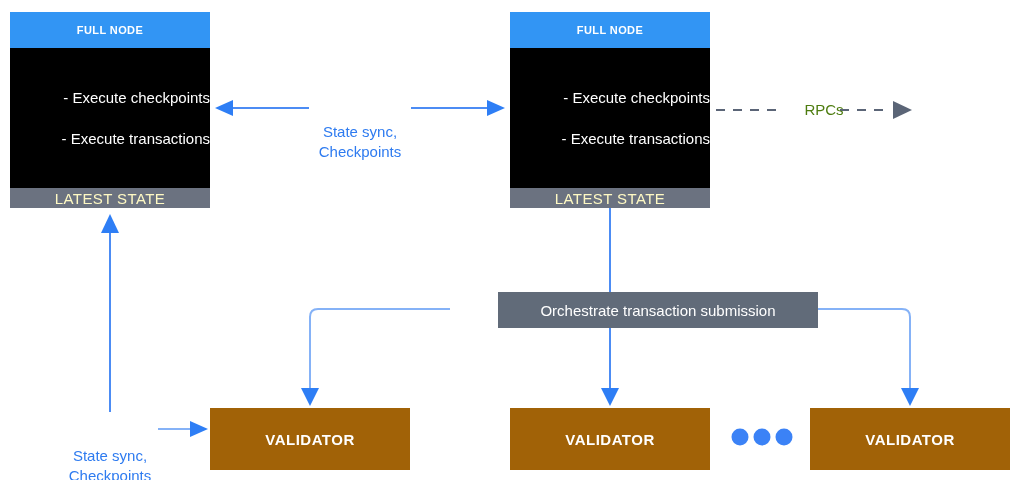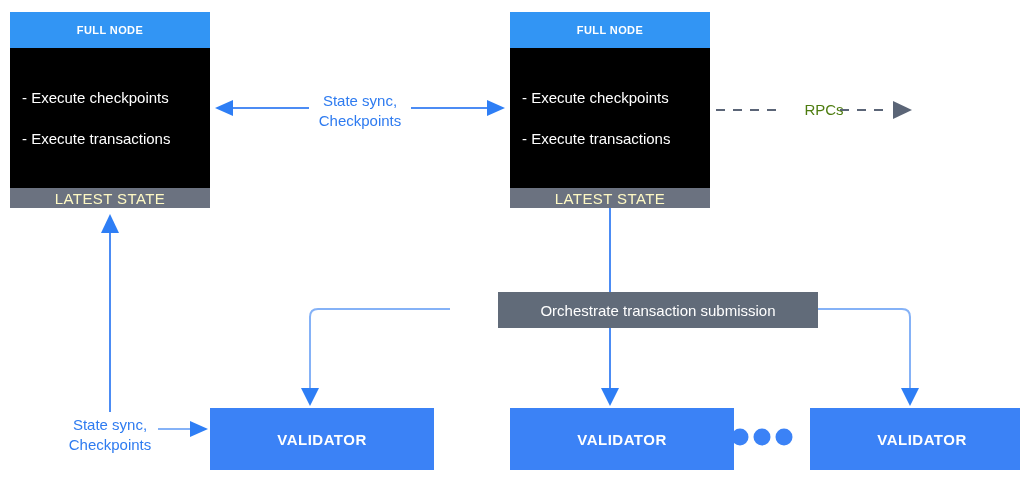--- a/index.html
+++ b/index.html
@@ -14,40 +14,40 @@
     display:flex; flex-direction:column; z-index:1;
   }
   .fn-header {
     height:36px; background:#3295f4; color:#ffffff; font-weight:bold;
     font-size:11px; letter-spacing:0.4px;
     display:flex; align-items:center; justify-content:center;
   }
   .fn-body {
     flex:1; background:#000000; color:#ffffff; font-size:15px;
     display:flex; flex-direction:column; justify-content:center;
-    gap:24px; padding-left:12px;
+    gap:24px; padding-left:20px;align-items:flex-end;
   }
   .fn-footer {
     height:20px; background:#6b7280; color:#fef9c3; font-weight:normal;
     font-size:15px; letter-spacing:0.4px;
     display:flex; align-items:center; justify-content:center;
   }
   .validator {
-    position:absolute; top:408px; width:224px; height:62px; background:#3b82f6;
+    position:absolute; top:408px; width:200px; height:62px; background:#a16207;
     color:#ffffff; font-weight:bold; font-size:15px; letter-spacing:0.5px;
     display:flex; align-items:center; justify-content:center; z-index:1;
   }
   .orchestrate {
     position:absolute; left:450px; top:292px; width:320px; height:36px;
     background:#616b79; color:#ffffff; font-size:15px;
     display:flex; align-items:center; justify-content:center; z-index:1;margin-left:48px;
   }
   .sync-label {
     position:absolute; color:#2e7bf0; font-size:15px; line-height:20px;
-    text-align:center; z-index:1; white-space:nowrap;
+    text-align:center; z-index:1; white-space:nowrap;margin-top:31px;
   }
   .sync-label-top { left:290px; top:91px; width:140px; }
   .sync-label-left { left:40px; top:415px; width:140px; }
   .rpc-label {
     position:absolute; left:794px; top:101px; width:60px; text-align:center;
     color:#4d7c0f; font-size:15px; z-index:1;
   }
 </style>
 </head>
 <body>

